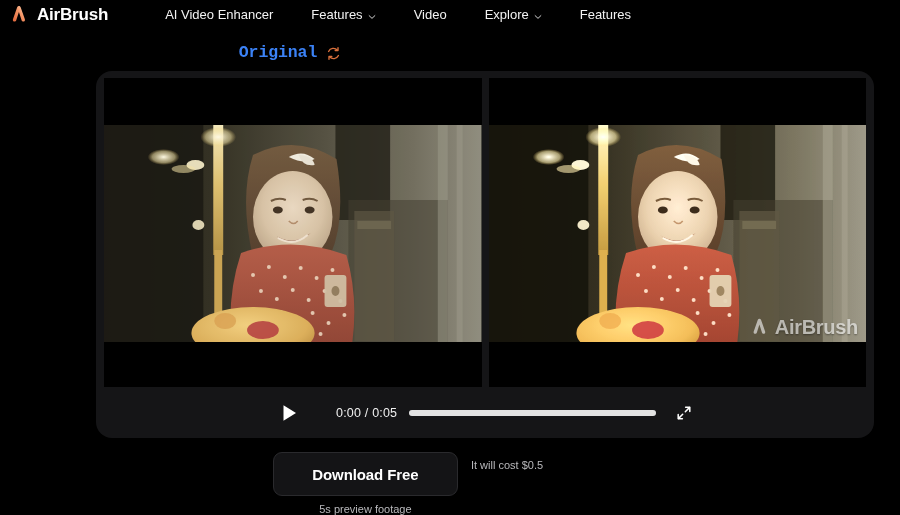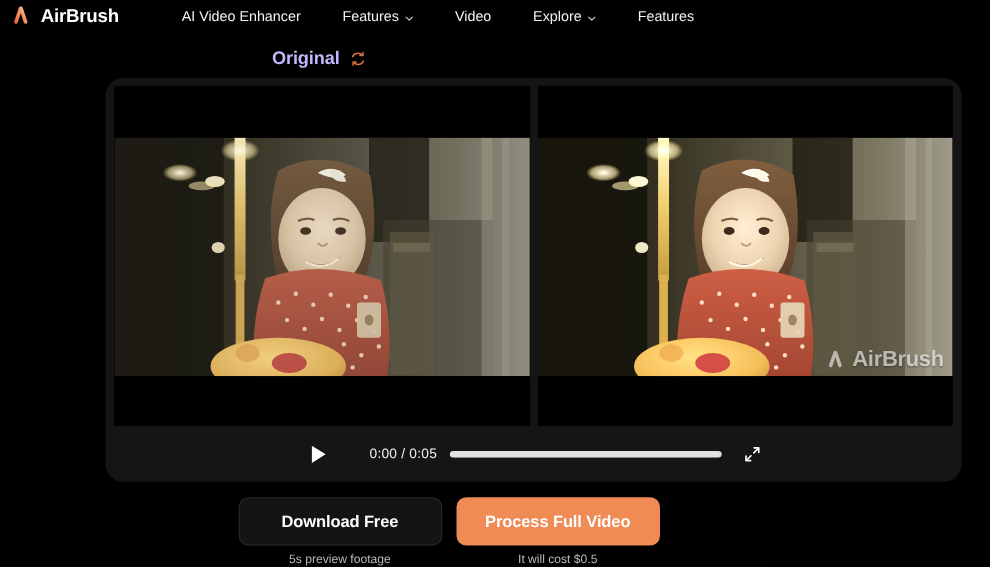--- a/index.html
+++ b/index.html
@@ -33,22 +33,23 @@
   
   .titles {
     position: absolute; top: 41px; left: 96px; width: 778px; height: 24px;
     display: flex;
   }
   .title-col {
     width: 50%; display: flex; align-items: center; justify-content: center;
     gap: 8px;
   }
   .title-text {
-    color: #c4b5fd; font-size: 16.5px; font-weight: 700; letter-spacing: -0.1px;
+    color: #3b82f6; font-size: 16.5px; font-weight: 700; letter-spacing: -0.1px;
     line-height: 1;
+    font-family: Liberation Mono, monospace;
   }
   .swap-icon { width: 17px; height: 17px; display: block; }
   .spark-icon { width: 15px; height: 15px; display: block; }
 
   
   .card {
     position: absolute; left: 96px; top: 71px; width: 778px; height: 367px;
     background: #151517; border-radius: 16px; overflow: hidden;
   }
   .stage {
@@ -431,18 +432,17 @@
       </div>
     </div>
   </div>
 
   <div class="actions">
     <div class="action-col">
       <button class="btn btn-secondary">Download Free</button>
       <div class="caption">5s preview footage</div>
     </div>
     <div class="action-col">
-      <button class="btn btn-primary" style="background: rgb(240, 139, 86);">Process Full Video</button>
       <div class="caption">It will cost $0.5</div>
     </div>
   </div>
 
 </div>
 
 </body></html>

